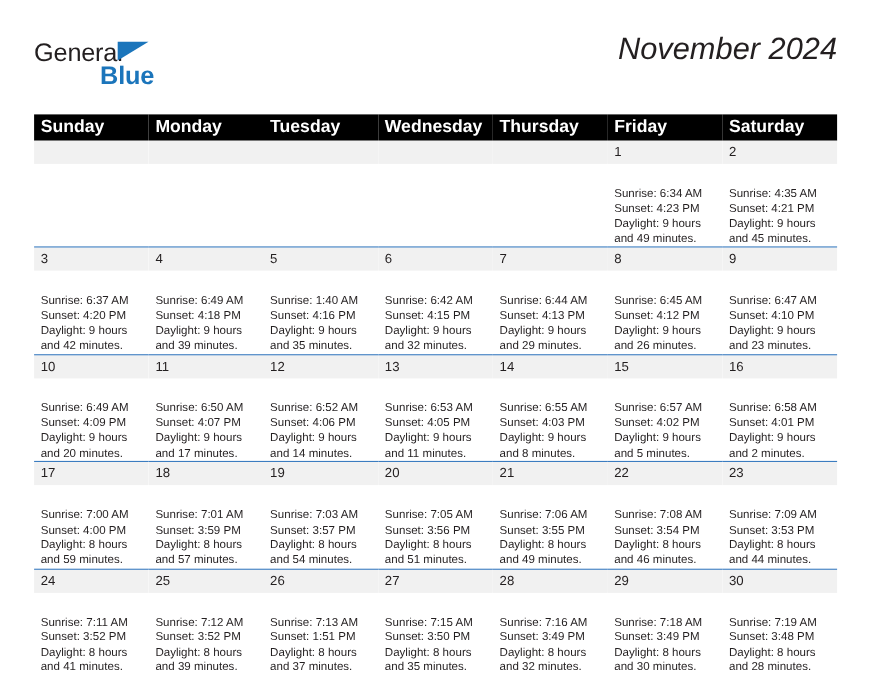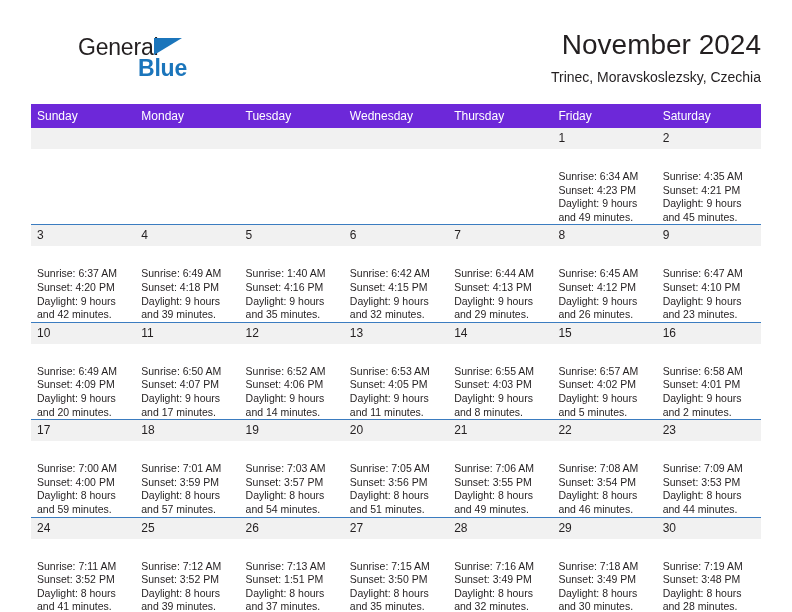--- a/index.html
+++ b/index.html
@@ -28,21 +28,20 @@
     top: 28px;
     right: 31px;
     height: 72px;
   }
   .brand {
     position: absolute;
     left: 0;
     top: 6px;
     width: 250px;
     height: 58px;
-    margin-left: 47px;
   }
   .brand-general {
     position: absolute;
     left: 0;
     top: 0;
     font-size: 23px;
     letter-spacing: -0.2px;
     color: #231f20;
     line-height: 26px;
   }
@@ -63,20 +62,21 @@
     letter-spacing: -0.2px;
     color: #1b75bb;
     line-height: 26px;
     font-weight: bold;
   }
   .title-block {
     position: absolute;
     right: 0;
     top: 0;
     text-align: right;
+    font-style: italic;
   }
   .cal-title {
     font-size: 28px;
     font-weight: normal;
     color: #231f20;
     line-height: 34px;
     white-space: nowrap;
   }
   .cal-subtitle {
     font-size: 14px;
@@ -89,24 +89,24 @@
   
   .calendar {
     position: absolute;
     left: 31px;
     top: 104px;
     width: 730px;
     border-collapse: collapse;
     table-layout: fixed;
   }
   .calendar th {
-    background: #6d28d9;
+    background: #000000;
     color: #ffffff;
-    font-weight: normal;
-    font-size: 12px;
+    font-weight: bold;
+    font-size: 16px;
     text-align: left;
     padding: 5px 0 5px 6px;
     line-height: 14px;
     border: none;
   }
   .calendar td {
     vertical-align: top;
     padding: 0;
     border-top: 1px solid #3b7cc0;
     height: 89px;
@@ -147,21 +147,20 @@
   <div class="header">
 
     <div class="brand">
       <span class="brand-general">General</span>
       <span class="brand-flag"></span>
       <span class="brand-blue">Blue</span>
     </div>
 
     <div class="title-block">
       <div class="cal-title">November 2024</div>
-      <div class="cal-subtitle">Trinec, Moravskoslezsky, Czechia</div>
     </div>
 
   </div>
 
   <table class="calendar">
     <thead>
       <tr>
         <th>Sunday</th>
         <th>Monday</th>
         <th>Tuesday</th>

